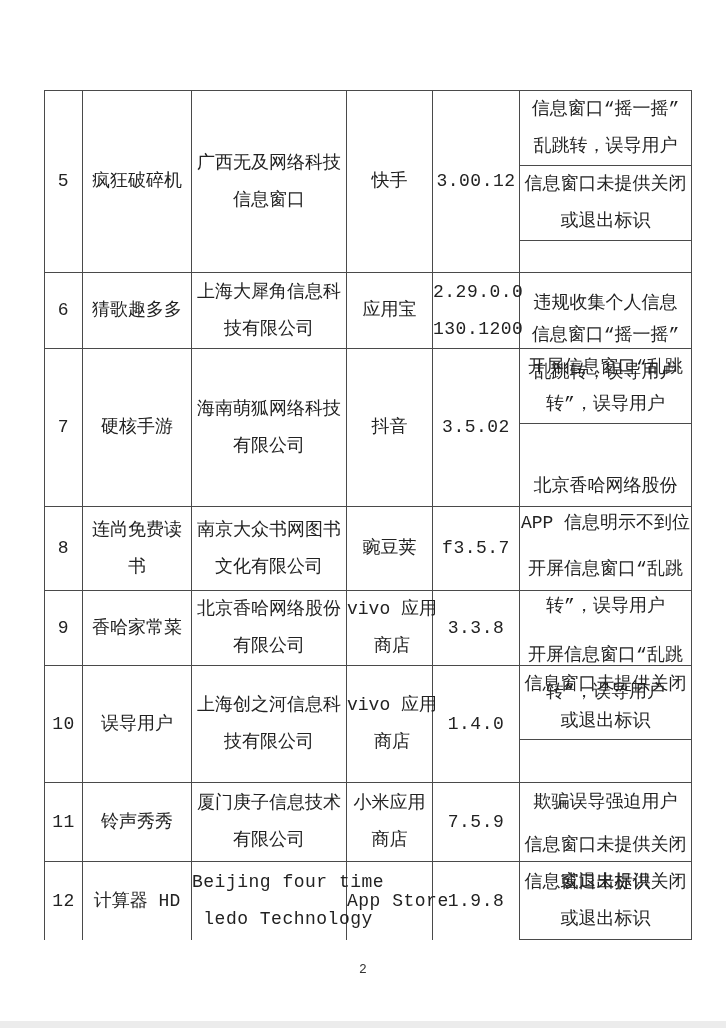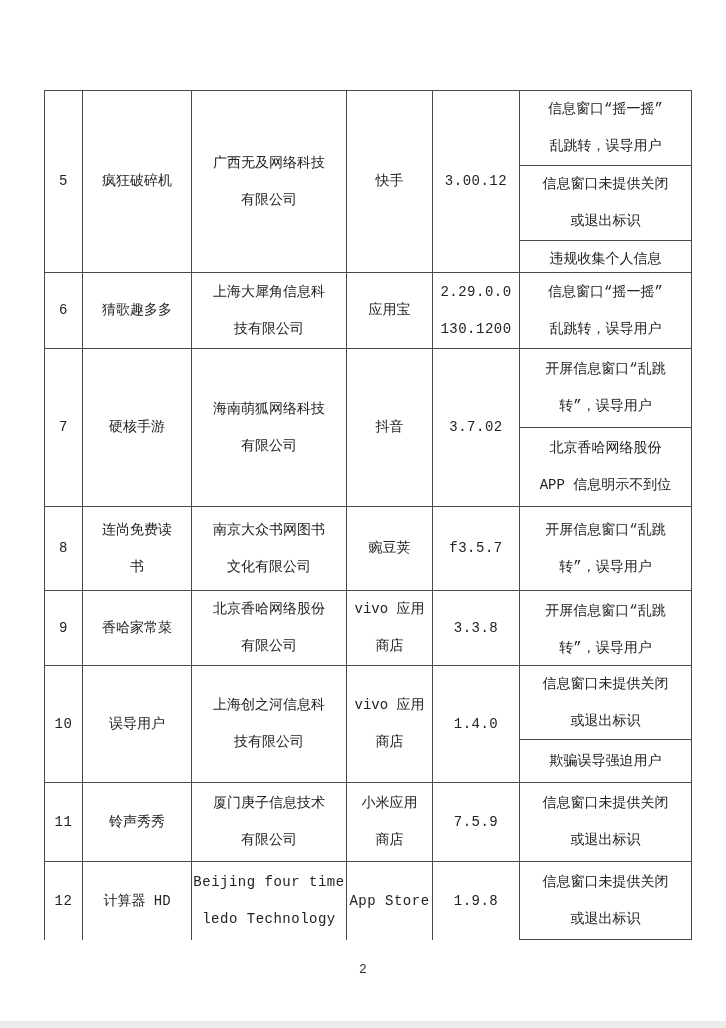--- a/index.html
+++ b/index.html
@@ -19,36 +19,36 @@
     position:absolute;left:44px;top:90px;
     width:647px;
     border-collapse:collapse;
     table-layout:fixed;
   }
   table.vtable td{
     border:1px solid var(--border);
     text-align:center;
     vertical-align:middle;
     padding:0;
-    font-size:14px;
+    font-size:18px;
     line-height:37px;
   }
   table.vtable tr:last-child td{border-bottom:none;}
   td span{white-space:pre;display:inline-block;}
   .lat{font-size:15px;}
   .lat span{letter-spacing:0.5px;}
   .mix{font-size:16px;}
   .c-iss{vertical-align:top;}
   .stack{display:flex;flex-direction:column;width:100%;}
   .sub{
     display:flex;align-items:center;justify-content:center;
     border-bottom:1px solid var(--border);
     box-sizing:border-box;
   }
-  .sub.last{border-bottom:none;flex:1;}
+  .sub.last{border-bottom:none;flex:1;margin-top:44px;}
   .sub.cut{border-bottom:1px solid var(--border);flex:1;}
   .page-number{
     position:absolute;left:0;top:962px;width:100%;
     text-align:center;font-size:13px;color:#333;
   }
   .bottom-strip{
     position:absolute;left:0;bottom:0;width:100%;height:7px;
     background:#ececec;
   }
 </style>
@@ -65,21 +65,21 @@
       <col style="width:86px">
         <col style="width:87px">
         <col style="width:172px">
     </colgroup>
     <tbody>
 
       <tr style="height:182px">
         <td class="lat"><span>5</span></td>
         <td><span>疯狂破碎机</span></td>
         <td><span>广西无及网络科技
-有限公司</span></td>
+信息窗口</span></td>
         <td><span>快手</span></td>
         <td class="lat"><span>3.00.12</span></td>
         <td class="c-iss">
           <div class="stack" style="height:181px">
             <div class="sub" style="height:75px">
                 <span>信息窗口“摇一摇”
 乱跳转，误导用户</span>
               </div>
             <div class="sub" style="height:75px">
                 <span>信息窗口未提供关闭
@@ -109,21 +109,21 @@
           </div>
         </td>
       </tr>
 
       <tr style="height:158px">
         <td class="lat"><span>7</span></td>
         <td><span>硬核手游</span></td>
         <td><span>海南萌狐网络科技
 有限公司</span></td>
         <td><span>抖音</span></td>
-        <td class="lat"><span>3.7.02</span></td>
+        <td class="lat"><span>3.5.02</span></td>
         <td class="c-iss">
           <div class="stack" style="height:157px">
             <div class="sub" style="height:79px">
                 <span>开屏信息窗口“乱跳
 转”，误导用户</span>
               </div>
             <div class="sub last">
                 <span>北京香哈网络股份
 APP 信息明示不到位</span>
               </div>

